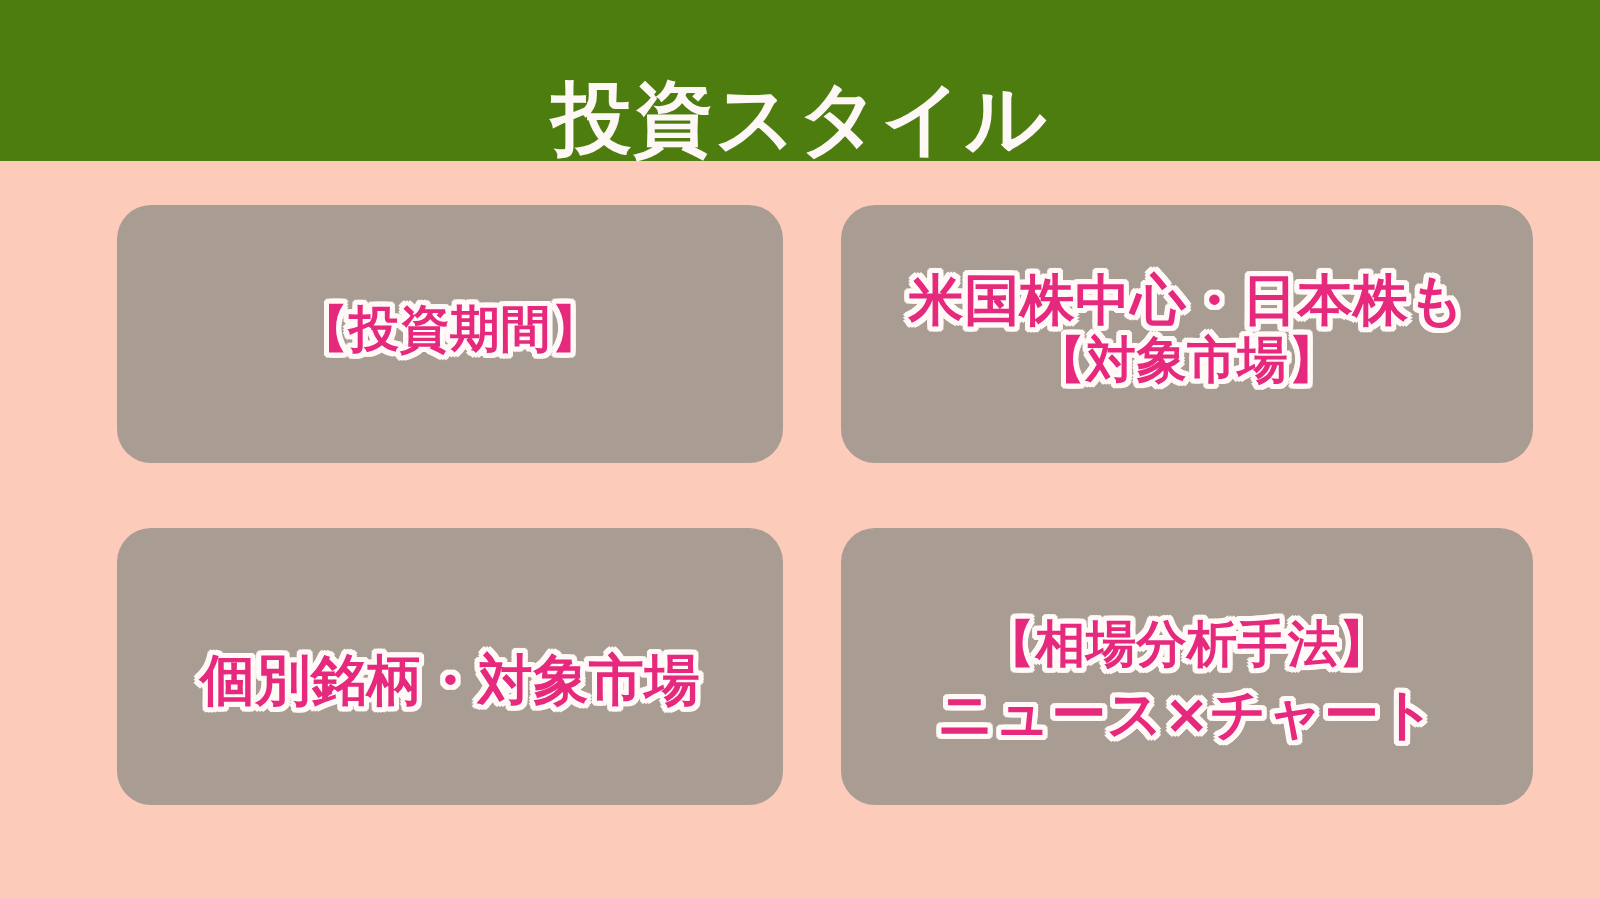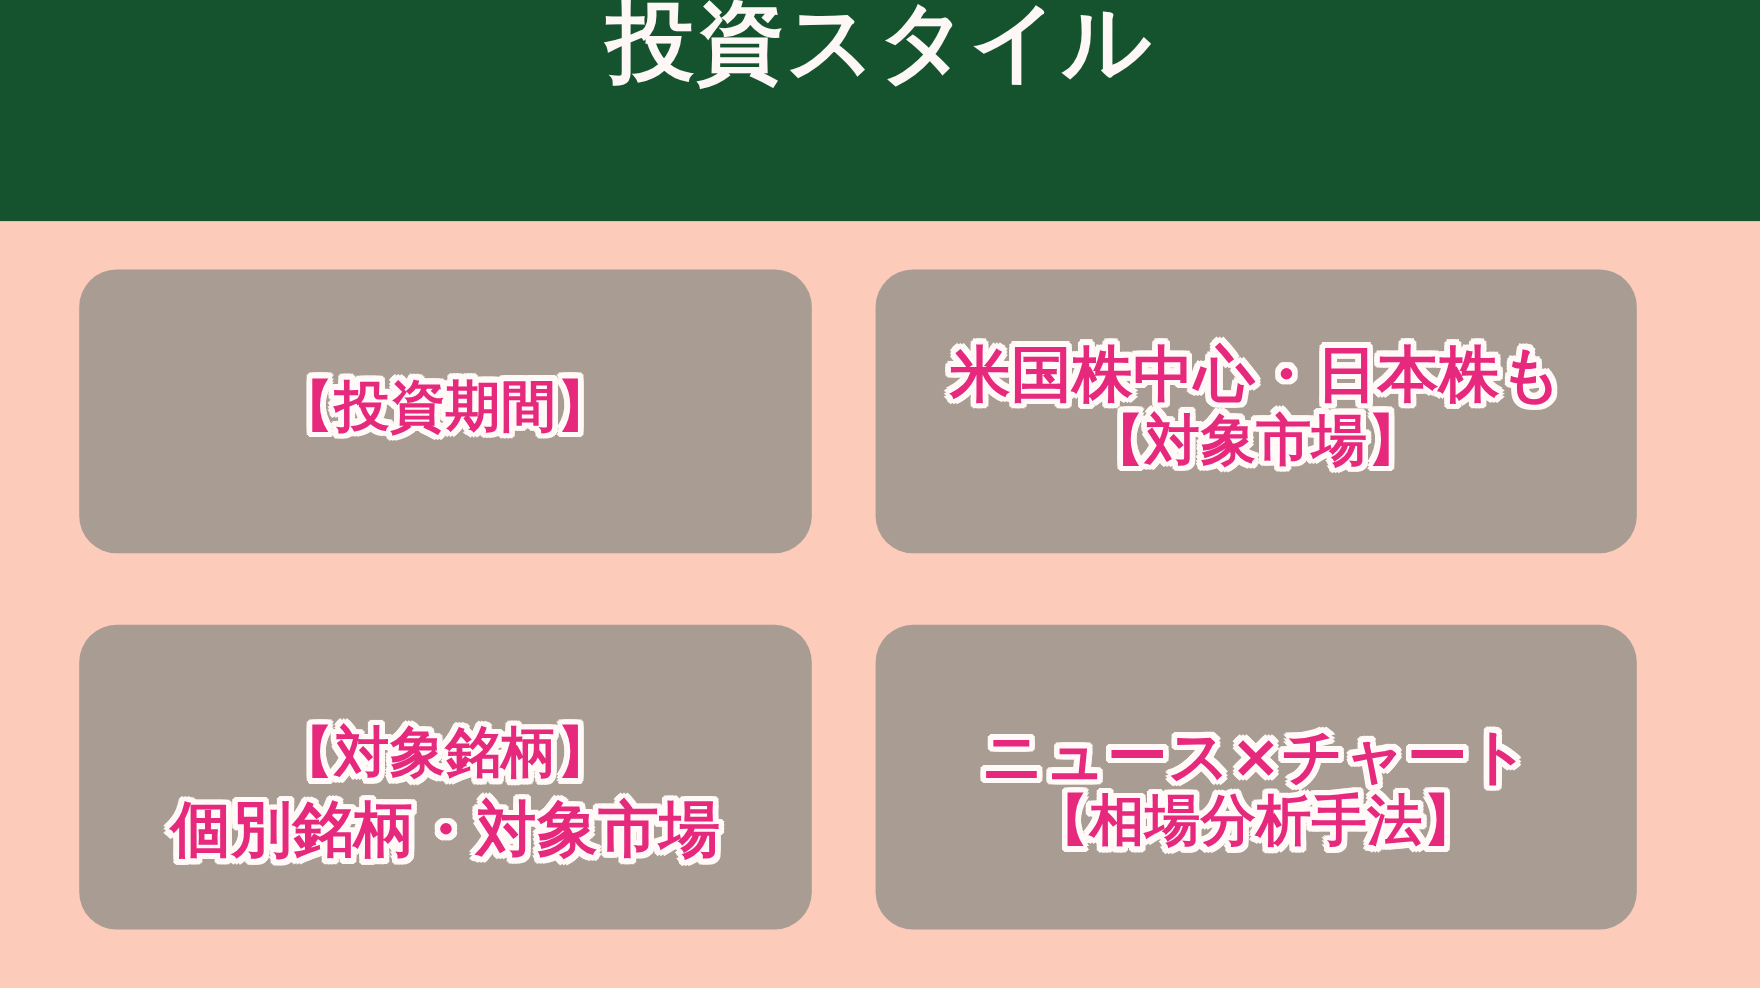--- a/index.html
+++ b/index.html
@@ -20,25 +20,25 @@
     width: 1600px;
     height: 898px;
     background: #fccbba;
     display: flex;
     flex-direction: column;
   }
 
   
   #header-band {
     flex: 0 0 auto;
-    height: 201px;
+    height: 161px;
     width: 100%;
-    background: #14532d;
+    background: #4d7c0f;
     display: flex;
-    align-items: flex-start;
+    align-items: flex-end;
     justify-content: center;
     box-sizing: border-box;
   }
 
   #header-title {
     font-size: 80px;
     line-height: 1;
     font-weight: 700;
     color: #fdf8f5;
     letter-spacing: 0.02em;
@@ -50,21 +50,21 @@
   }
 
   
   #card-grid {
     flex: 1 1 auto;
     display: grid;
     grid-template-columns: 666px 692px;
     grid-template-rows: 258px 277px;
     column-gap: 58px;
     row-gap: 65px;
-    padding: 44px 90px 53px 72px;
+    padding: 44px 90px 53px 117px;
     box-sizing: border-box;
     align-content: start;
     justify-content: start;
   }
 
   .card {
     background: #a89c93;
     border-radius: 34px;
     display: flex;
     flex-direction: column;
@@ -135,26 +135,25 @@
 
     <div class="card card-row1">
       <div class="card-inner">
         <div class="card-line card-line-body">米国株中心・日本株も</div>
         <div class="card-line card-line-title">【対象市場】</div>
       </div>
     </div>
 
     <div class="card card-row2">
       <div class="card-inner">
-        <div class="card-line card-line-title">【対象銘柄】</div>
         <div class="card-line card-line-body">個別銘柄・対象市場</div>
       </div>
     </div>
 
     <div class="card card-row2">
       <div class="card-inner">
+        <div class="card-line card-line-title">【相場分析手法】</div>
         <div class="card-line card-line-body">ニュース×チャート</div>
-        <div class="card-line card-line-title">【相場分析手法】</div>
       </div>
     </div>
 
   </div>
 </div>
 
 </body></html>

